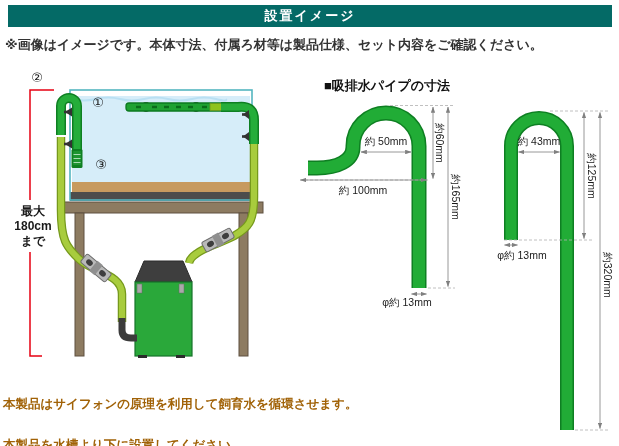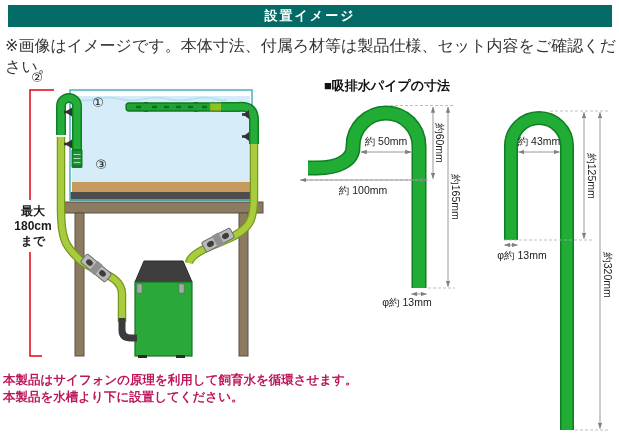--- a/index.html
+++ b/index.html
@@ -1,24 +1,24 @@
 <!DOCTYPE html>
 <html><head>
 <meta charset="utf-8">
 <style>
   html,body{margin:0;padding:0;background:#ffffff;}
   #page{position:relative;width:619px;height:446px;background:#ffffff;overflow:hidden;
         font-family:"Liberation Sans","DejaVu Sans",sans-serif;color:#1a1a1a;}
   .abs{position:absolute;}
   #titlebar{left:8px;top:5px;width:604px;height:22px;background:#046a66;
             color:#ffffff;font-size:13px;font-weight:bold;text-align:center;line-height:22px;letter-spacing:2px;}
-  #notice{left:5px;top:36px;font-size:16px;color:#333333;}
+  #notice{left:5px;top:36px;font-size:13px;color:#333333;font-weight:bold;}
   #pipe-heading{left:308px;top:77px;font-size:13px;font-weight:bold;color:#111111;margin-left:16px;}
   #footer{left:3px;top:372px;width:610px;font-size:12.5px;line-height:17px;}
-  .f-line.em{color:#be185d;font-weight:bold;}
+  .f-line.em{color:#a16207;font-weight:bold;margin-top:24px;}
   .f-line.norm{color:#4a4a4a;font-weight:normal;}
   svg text{font-family:"Liberation Sans","DejaVu Sans",sans-serif;}
   .dimtxt{font-size:10.5px;fill:#1a1a1a;}
   .marker-num{font-size:13px;fill:#1a1a1a;}
   .maxtxt{font-size:12px;font-weight:bold;fill:#1a1a1a;}
 </style>
 </head>
 <body>
 
 <div id="page">

